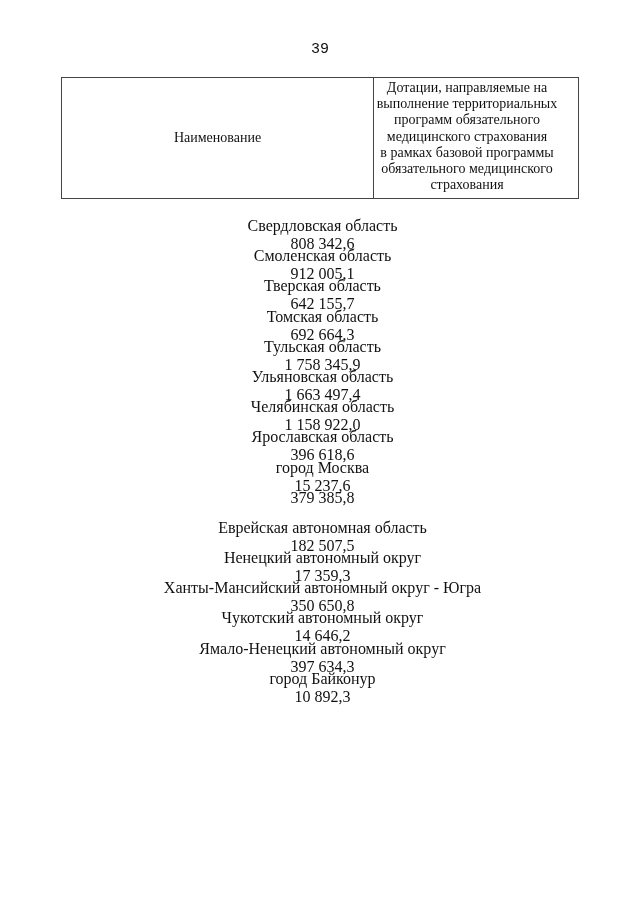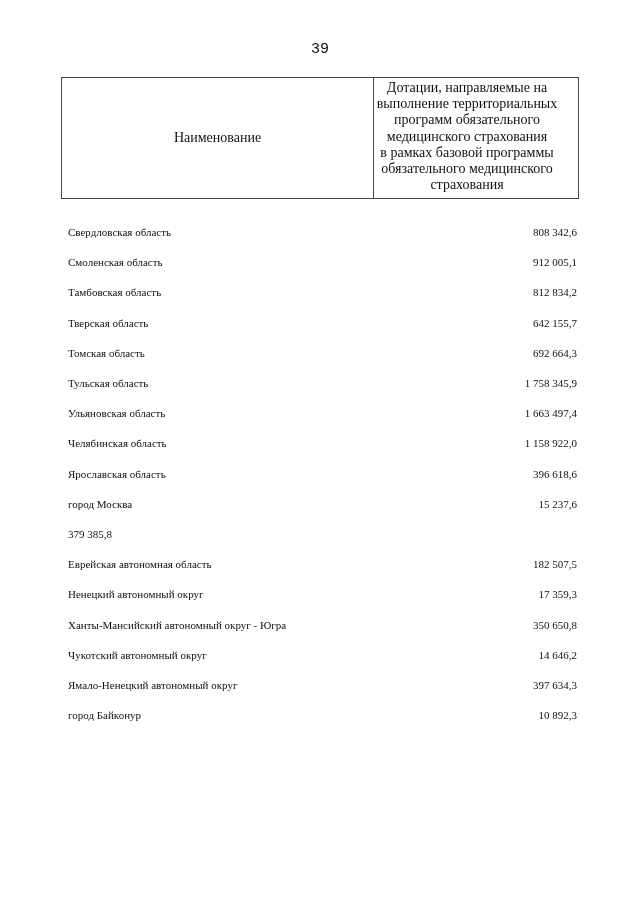--- a/index.html
+++ b/index.html
@@ -7,21 +7,21 @@
          font-family:"Liberation Serif", serif; color:#111; }
   .page-num { position:absolute; top:41px; left:0; width:640px; text-align:center; font-size:15px;font-family:Liberation Mono, monospace; }
   .hdr { position:absolute; left:61px; top:77px; width:518px; height:122px;
          border:1px solid #444; box-sizing:border-box; }
   .hdr-divider { position:absolute; left:311px; top:0; bottom:0; border-left:1px solid #444; }
   .hdr-name { position:absolute; left:0; top:0; width:311px; height:100%;
               display:flex; align-items:center; justify-content:center; font-size:14px; }
   .hdr-sub { position:absolute; left:294px; top:2px; right:0; text-align:center;
              font-size:14px; line-height:16.2px; }
   .rows { position:absolute; left:68px; top:217px; width:509px; }
-  .row { height:30.2px; display:flex; justify-content:space-between; align-items:center; font-size:11px; }
+  .row { height:30.2px; display:flex; align-items:center; font-size:16px;flex-direction:column; }
   .row .val { text-align:right; }
 </style>
 </head>
 <body>
 
 <div class="page-num">39</div>
 
 <div class="hdr">
   <div class="hdr-name">Наименование</div>
   <div class="hdr-divider"></div>
@@ -37,24 +37,20 @@
 </div>
 
 <div class="rows">
   <div class="row">
       <span>Свердловская область</span>
       <span class="val">808 342,6</span>
     </div>
   <div class="row">
       <span>Смоленская область</span>
       <span class="val">912 005,1</span>
-    </div>
-  <div class="row">
-      <span>Тамбовская область</span>
-      <span class="val">812 834,2</span>
     </div>
   <div class="row">
       <span>Тверская область</span>
       <span class="val">642 155,7</span>
     </div>
   <div class="row">
       <span>Томская область</span>
       <span class="val">692 664,3</span>
     </div>
   <div class="row">

